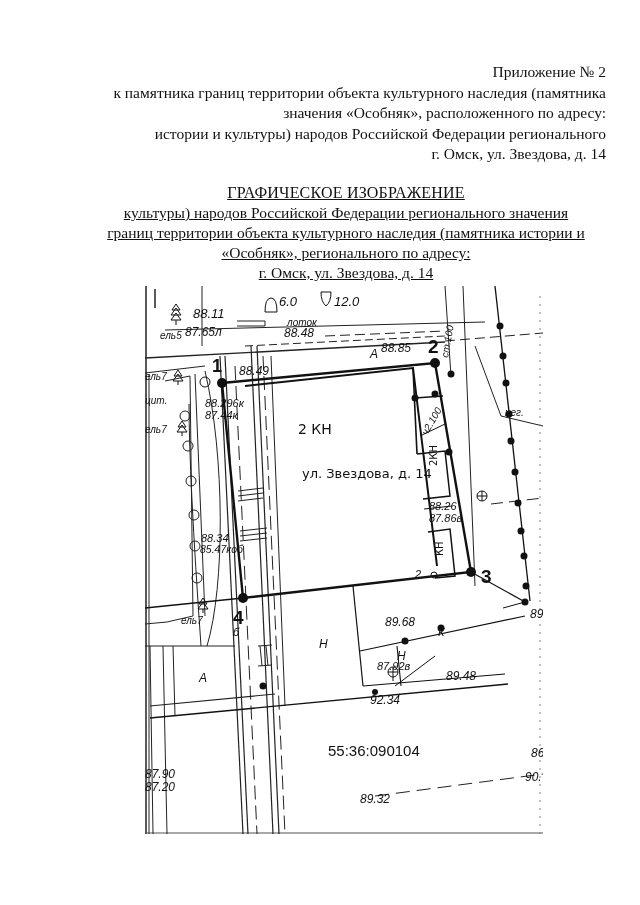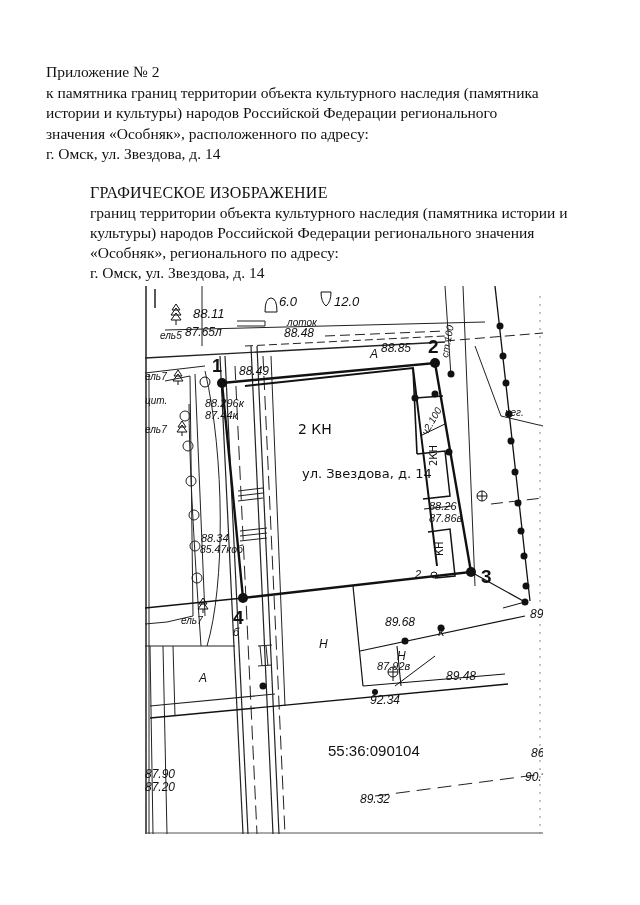--- a/index.html
+++ b/index.html
@@ -1,41 +1,41 @@
 <!DOCTYPE html>
 <html><head>
 <meta charset="utf-8">
 <style>
   html, body { margin: 0; padding: 0; background: #ffffff; }
   body { width: 640px; height: 905px; position: relative; overflow: hidden; font-family: "Liberation Serif", serif; color: #111; }
-  .appendix { position: absolute; right: 34px; top: 62px; width: 560px; text-align: left; font-size: 15.5px; line-height: 20.5px; }
-  .title-block { position: absolute; left: 90px; top: 183px; width: 512px; text-align: left; font-size: 15.5px; line-height: 20px; }
+  .appendix { position: absolute; right: 34px; top: 62px; width: 560px; text-align: right; font-size: 15.5px; line-height: 20.5px; }
+  .title-block { position: absolute; left: 90px; top: 183px; width: 512px; text-align: center; font-size: 15.5px; line-height: 20px; text-decoration: underline; }
   .title-block .main { font-size: 16px; letter-spacing: 0.2px; }
   .map { position: absolute; left: 145px; top: 286px; width: 398px; height: 548px; }
   .map svg { display: block; }
   .lbl { font-family: "Liberation Sans", sans-serif; font-style: italic; fill: #111; }
   .plain { font-family: "DejaVu Sans", sans-serif; fill: #111; }
   .pt { font-family: "Liberation Sans", sans-serif; font-weight: bold; fill: #111; }
   .cad { font-family: "Liberation Sans", sans-serif; fill: #111; }
 </style>
 </head>
 <body>
 
 <div class="appendix">
   <div>Приложение № 2</div>
   <div>к памятника границ территории объекта культурного наследия (памятника</div>
+  <div>значения «Особняк», расположенного по адресу:</div>
   <div>истории и культуры) народов Российской Федерации регионального</div>
-  <div>значения «Особняк», расположенного по адресу:</div>
   <div>г. Омск, ул. Звездова, д. 14</div>
 </div>
 
 <div class="title-block">
   <div class="main">ГРАФИЧЕСКОЕ ИЗОБРАЖЕНИЕ</div>
+  <div>культуры) народов Российской Федерации регионального значения</div>
   <div>границ территории объекта культурного наследия (памятника истории и</div>
-  <div>культуры) народов Российской Федерации регионального значения</div>
   <div>«Особняк», регионального по адресу:</div>
   <div>г. Омск, ул. Звездова, д. 14</div>
 </div>
 
 <div class="map">
   <svg width="398" height="548" viewBox="0 0 398 548">
 
     <line x1="1" y1="0" x2="1" y2="548" stroke="#222" stroke-width="1.5"></line>
     <line x1="0" y1="547" x2="398" y2="547" stroke="#555" stroke-width="1.2"></line>
     <line x1="0" y1="0" x2="0" y2="0" stroke="#222"></line>

